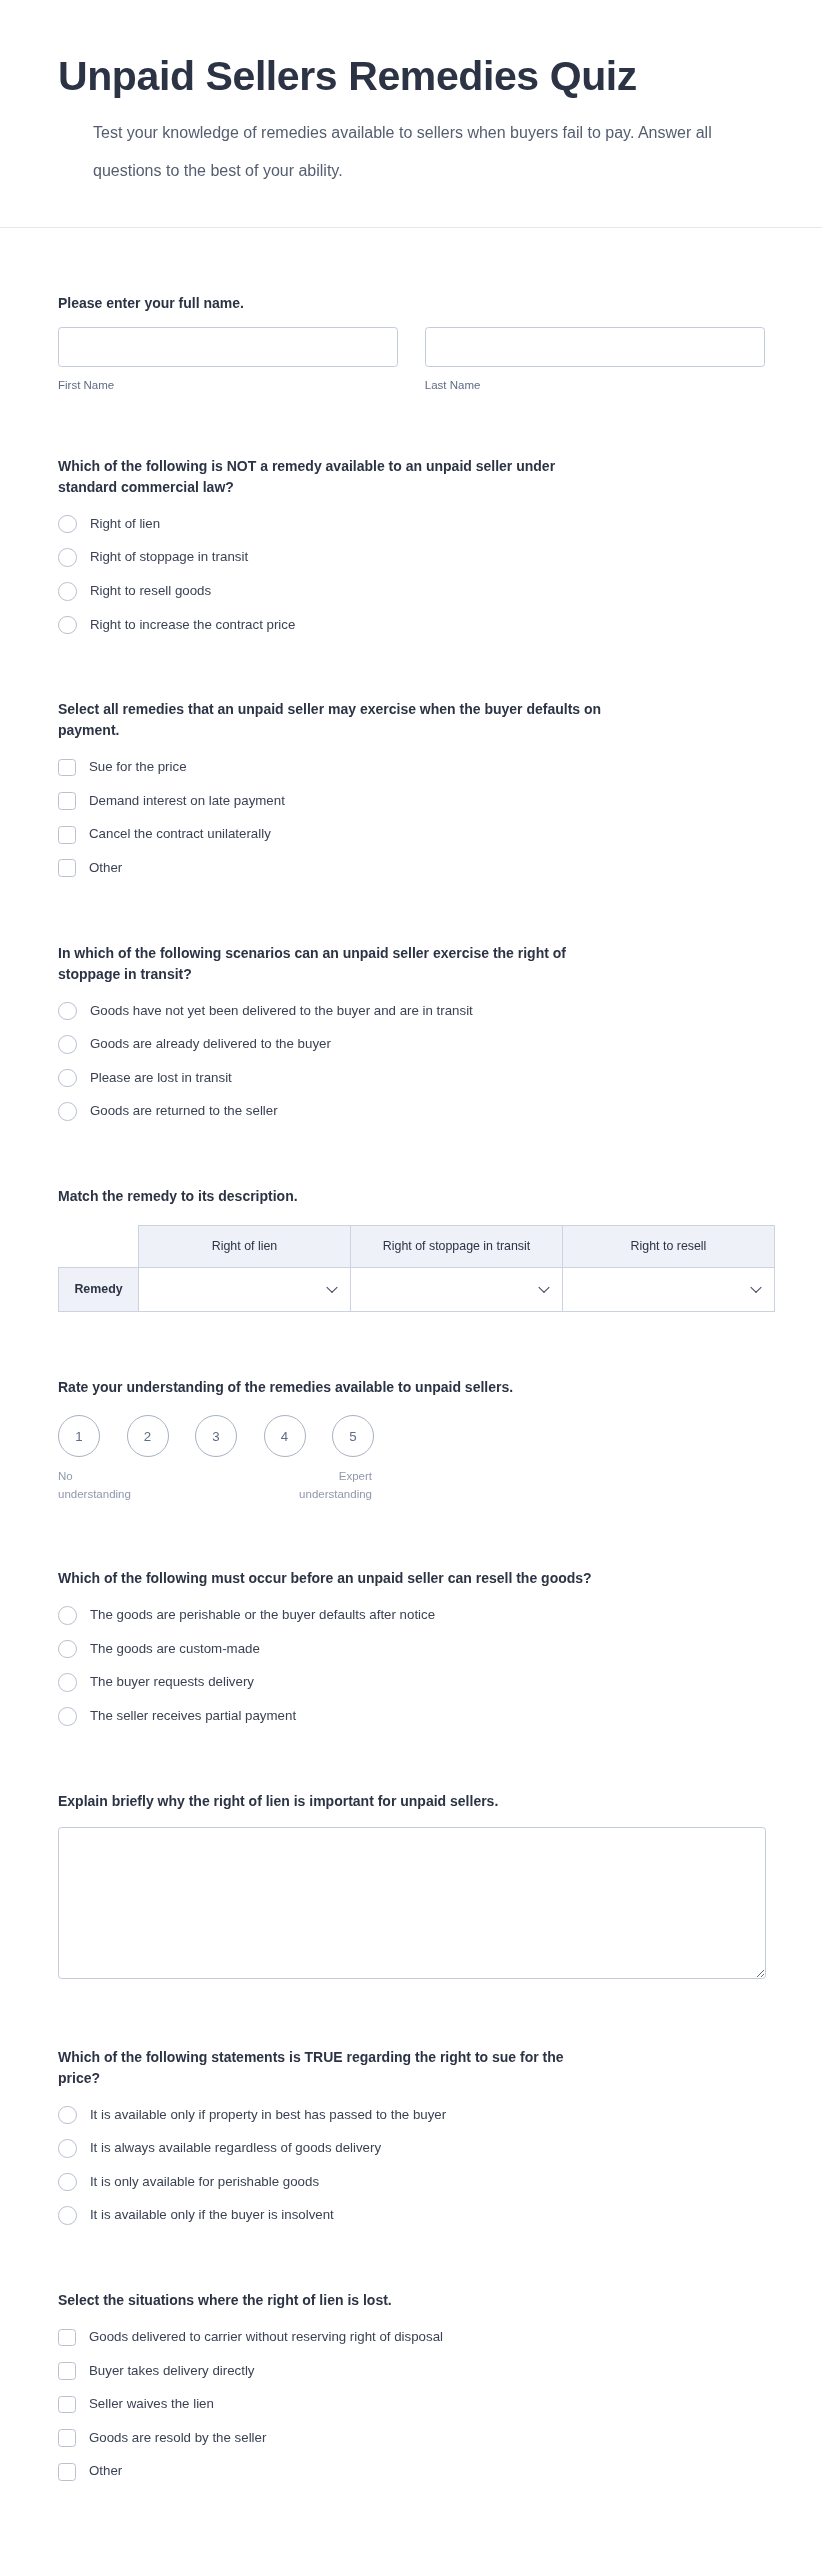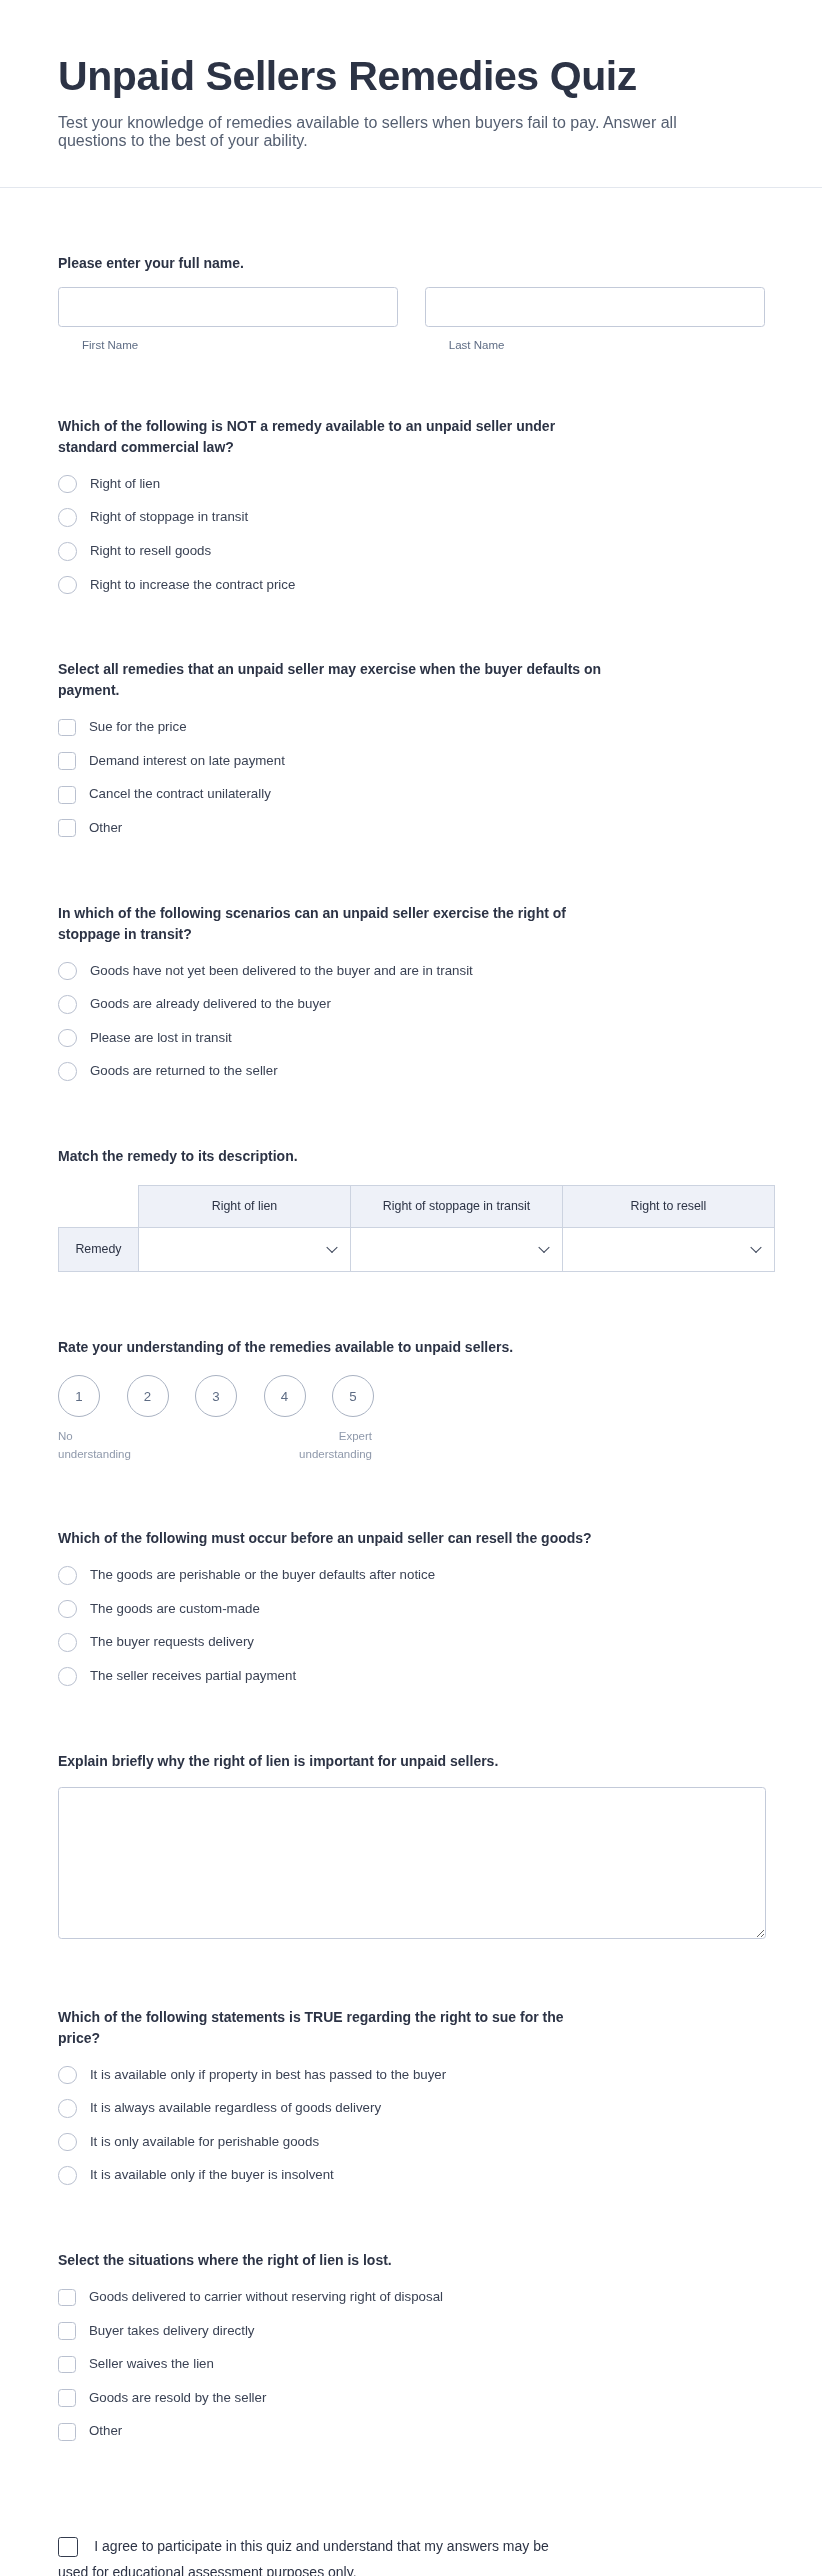--- a/index.html
+++ b/index.html
@@ -15,23 +15,24 @@
   .form-header { padding: 53px 58px 0 58px; }
   .form-title {
     font-size: 41px;
     font-weight: 700;
     color: #2c3345;
     letter-spacing: -0.4px;
     margin-bottom: 14px;
   }
   .form-subtitle {
     font-size: 16px;
-    line-height: 18px;
+    line-height: 38px;
     color: #545e70;
     max-width: 633px;
+    margin-left: 35px;
   }
   .header-divider { border: none; border-top: 0.9px solid #e3e7ee; margin-top: 37px; }
 
   
   .form-body { padding: 65px 58px 0 58px; }
   .question { margin-bottom: 65px; }
   .q-label {
     font-size: 14px;
     font-weight: 700;
     line-height: 21px;
@@ -46,21 +47,21 @@
     width: 100%;
     height: 40px;
     border: 0.9px solid #c3cad9;
     border-radius: 3.5px;
     background: #fff;
     font-size: 13.3px;
     padding: 0 10.6px;
     color: #2c3345;
     outline: none;
   }
-  .sublabel { margin-top: 11.5px; font-size: 11.5px; color: #5e6c84; margin-left: 24px; }
+  .sublabel { margin-top: 11.5px; font-size: 11.5px; color: #5e6c84; }
 
   
   .options { margin-top: 17px; }
   .option-row { display: flex; align-items: center; gap: 13.3px; margin-bottom: 15px; }
   .option-row:last-child { margin-bottom: 0; }
   .radio-control {
     width: 18.6px; height: 18.6px; flex: 0 0 18.6px;
     border: 0.9px solid #b9c0cf;
     border-radius: 50%;
     background: #fff;
@@ -82,21 +83,21 @@
     font-size: 12.4px;
     font-weight: 400;
     color: #2c3345;
     height: 42px;
     text-align: center;
     padding: 0 8.8px;
   }
   .match-table .row-label-cell {
     background: #eef1f8;
     font-size: 12.4px;
-    font-weight: 400;
+    font-weight: 700;
     color: #2c3345;
     text-align: center;
     width: 80px;
   }
   .match-table td.select-cell { background: #fff; height: 44px; padding: 0; width: 212px; }
   .mock-select {
     position: relative;
     width: 100%; height: 100%;
     display: flex; align-items: center;
     cursor: pointer;

